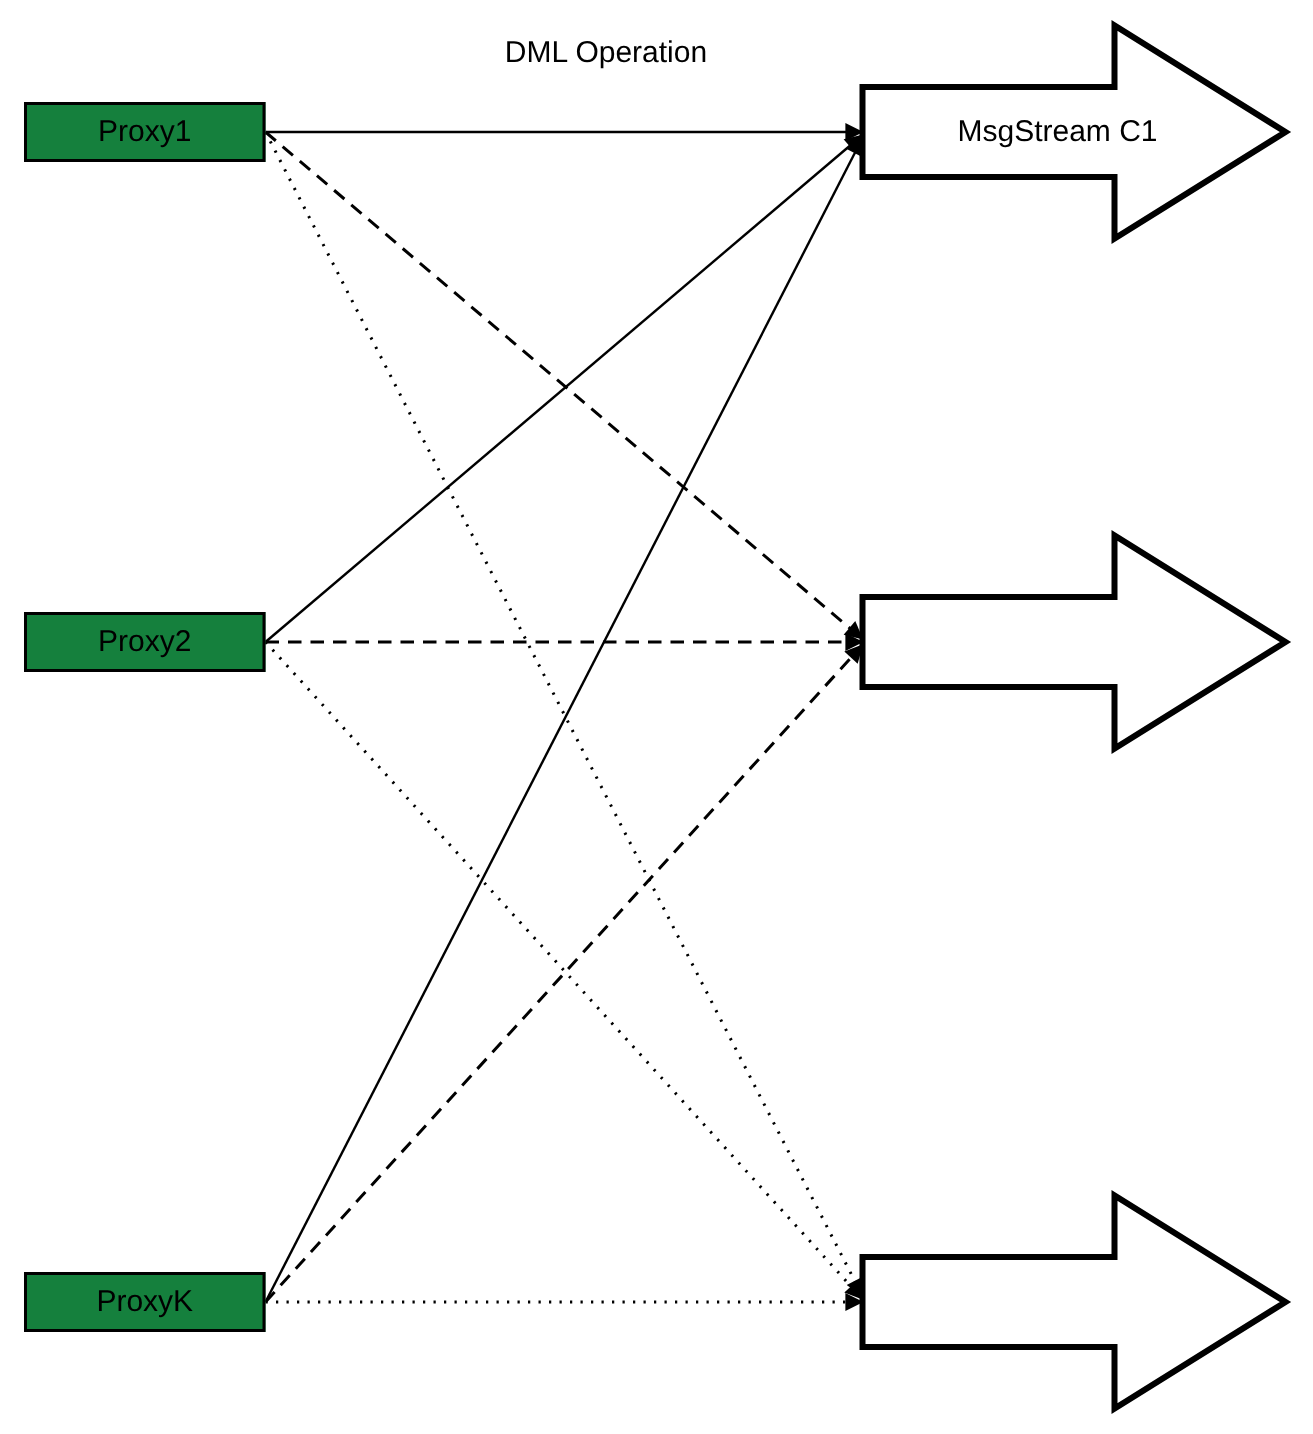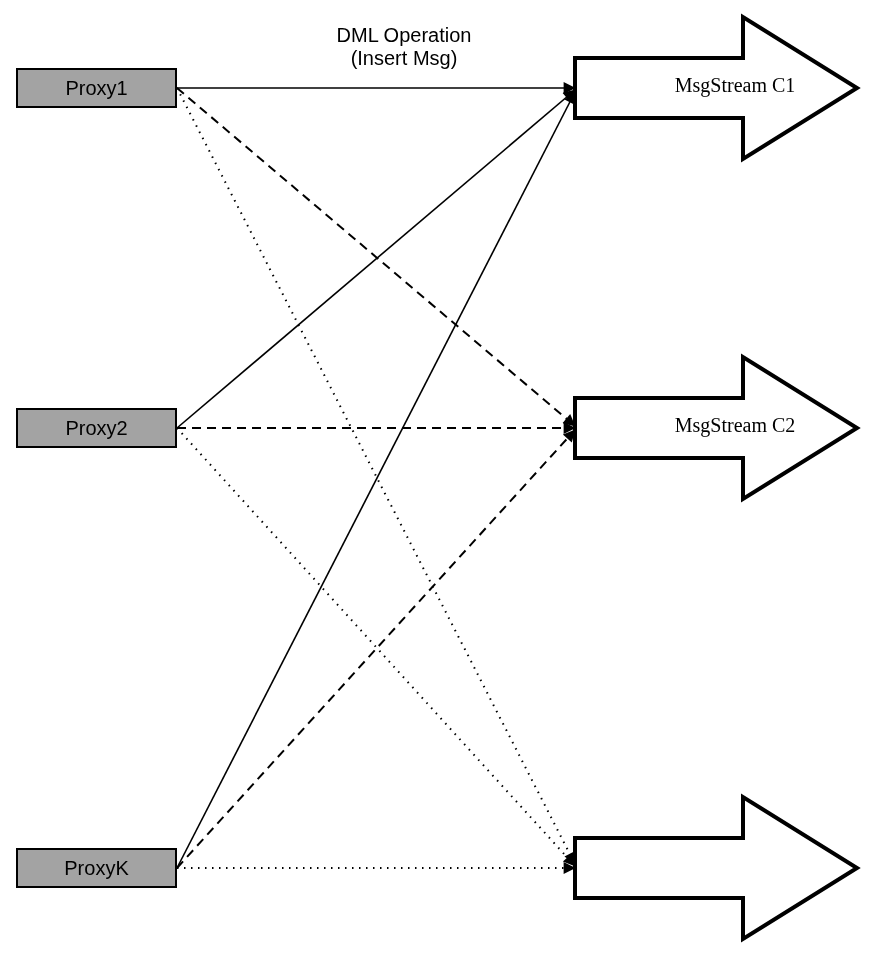--- a/index.html
+++ b/index.html
@@ -32,38 +32,38 @@
     stroke: #000000;
     stroke-width: 4;
     stroke-linejoin: miter;
   }
   .proxy-box {
     position: absolute;
     left: 16px;
     width: 157px;
     height: 36px;
     border: 2px solid #000000;
-    background: #a3a3a3;
+    background: #15803d;
     display: flex;
     align-items: center;
     justify-content: center;
     font-size: 20px;
     color: #000000;
   }
   .stream-label {
     position: absolute;
-    left: 594px;
+    left: 564px;
     width: 282px;
     height: 28px;
     display: flex;
+    align-items: center;
     justify-content: center;
     font-size: 20px;
     color: #000000;
     pointer-events: none;
-    font-family: Liberation Serif, serif;
   }
   .diagram-title {
     position: absolute;
     left: 254px;
     top: 24px;
     width: 300px;
     text-align: center;
     font-size: 20px;
     line-height: 23px;
     color: #000000;
@@ -93,33 +93,29 @@
     <line class="conn dashed" x1="177" y1="428" x2="575" y2="428" marker-end="url(#arrowhead)"></line>
     <line class="conn dashed" x1="177" y1="868" x2="575" y2="430" marker-end="url(#arrowhead)"></line>
 
     <line class="conn dotted" x1="177" y1="88" x2="575" y2="864" marker-end="url(#arrowhead)"></line>
     <line class="conn dotted" x1="177" y1="428" x2="575" y2="866" marker-end="url(#arrowhead)"></line>
     <line class="conn dotted" x1="177" y1="868" x2="575" y2="868" marker-end="url(#arrowhead)"></line>
   </svg>
 
   <div class="diagram-title">
     <div>DML Operation</div>
-    <div>(Insert Msg)</div>
   </div>
 
   <div class="proxy-box" style="top:68px;">
     <span>Proxy1</span>
   </div>
   <div class="proxy-box" style="top:408px;text-align:center;">
     <span>Proxy2</span>
   </div>
   <div class="proxy-box" style="top:848px;">
     <span>ProxyK</span>
   </div>
 
   <div class="stream-label" style="top:74px;">
     <span>MsgStream C1</span>
   </div>
-  <div class="stream-label" style="top:414px;">
-    <span>MsgStream C2</span>
-  </div>
 
 </div>
 
 </body></html>

